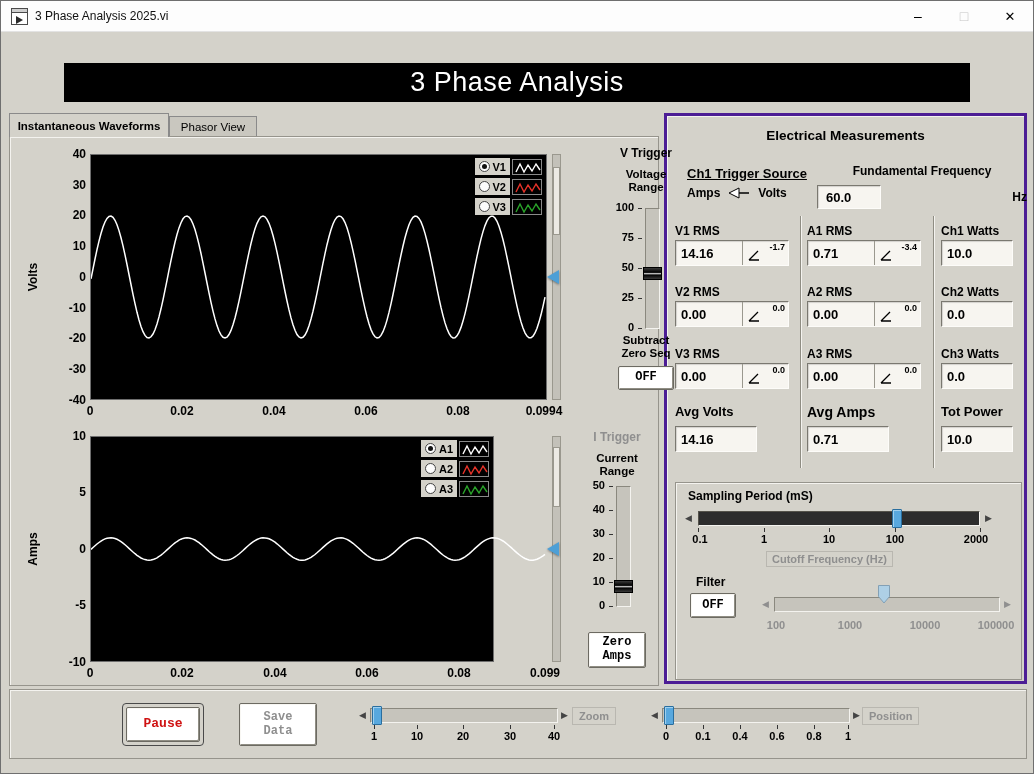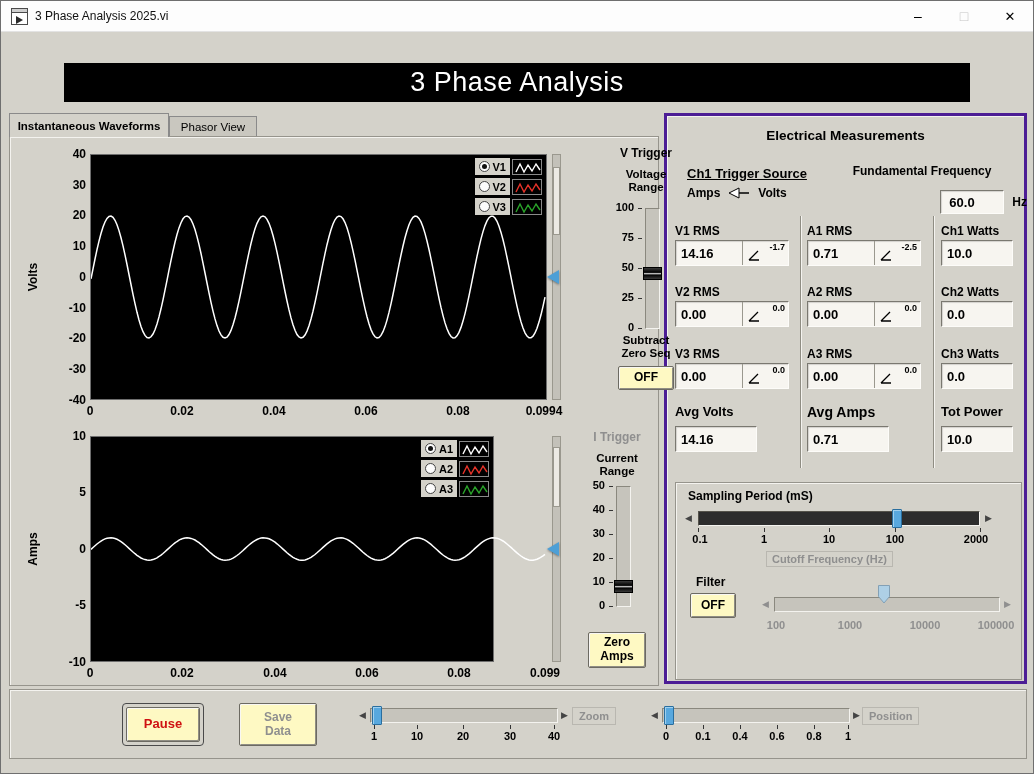--- a/index.html
+++ b/index.html
@@ -51,30 +51,30 @@
   .trig-arrow{position:absolute;width:0;height:0;border-top:7px solid transparent;border-bottom:7px solid transparent;border-right:12px solid #4d9fd6;filter:drop-shadow(0 1px 1px rgba(0,0,0,.4));z-index:3;}
 
   
   .trig-panel{position:absolute;}
   .tp-title{position:absolute;left:0;width:100%;text-align:center;font-weight:bold;font-size:12px;}
   .tp-sub{position:absolute;left:0;width:100%;text-align:center;font-weight:bold;font-size:11.5px;line-height:1.15;}
   .vgroove{position:absolute;width:15px;background:#c6c4bc;border:1px solid;border-color:#8a887e #f4f3ef #f4f3ef #8a887e;}
   .vhandle{position:absolute;width:19px;height:13px;background:linear-gradient(to bottom,#3a3a3a 0,#000 40%,#b9b9b9 48%,#b9b9b9 55%,#000 62%,#3a3a3a 100%);border:1px solid #000;}
   .vtick{position:absolute;width:4px;height:1px;background:#333;}
   .vscale{position:absolute;width:28px;text-align:right;font-weight:bold;font-size:11px;left:2px;}
-  .lv-btn{background:#fef9c3;border:1px solid #6c6a62;border-radius:2px;box-shadow:inset 1px 1px 0 #f8f7f3,inset -1px -1px 0 #908e84;font-weight:bold;font-size:12px;color:#000;display:flex;align-items:center;justify-content:center;text-align:center;line-height:1.15;font-family:Liberation Sans, sans-serif;cursor:default;}
+  .lv-btn{background:#ffffff;border:1px solid #6c6a62;border-radius:2px;box-shadow:inset 1px 1px 0 #f8f7f3,inset -1px -1px 0 #908e84;font-weight:bold;font-size:12px;color:#000;display:flex;align-items:center;justify-content:center;text-align:center;line-height:1.15;font-family:Liberation Mono, monospace;cursor:default;}
   .grayed{color:#8f8f8f !important;}
 
   
   .meas-panel{position:absolute;left:663px;top:112px;width:363px;height:571px;background:#d4d2ca;border:3px solid #4c1d95;box-shadow:inset 1px 1px 0 #f4f3ef;}
   .mp-title{position:absolute;left:0;top:12px;width:100%;text-align:center;font-weight:bold;font-size:13.5px;}
   .ts-label{font-size:13px;font-weight:bold;text-decoration:underline;}
   .ts-row{display:flex;align-items:center;gap:6px;margin-top:5px;font-weight:bold;font-size:12px;}
   .f-label{text-align:center;font-weight:bold;font-size:12px;}
-  .f-row{display:flex;align-items:center;justify-content:flex-end;gap:8px;margin-top:12px;}
+  .f-row{display:flex;align-items:center;justify-content:space-between;gap:8px;margin-top:7px;}
   .lv-display{background:#f7f5f0;border:1px solid;border-color:#7a7870 #fdfcf9 #fdfcf9 #7a7870;box-shadow:inset 1px 1px 1px rgba(0,0,0,.15);font-weight:bold;font-size:13px;display:flex;align-items:center;}
   .divider{position:absolute;width:2px;border-left:1px solid #8f8d83;border-right:1px solid #f4f3ef;}
   .col{position:absolute;}
   .m-label{position:absolute;font-weight:bold;font-size:12px;}
   .m-box{position:absolute;height:26px;background:#f7f5f0;border:1px solid;border-color:#7a7870 #fdfcf9 #fdfcf9 #7a7870;box-shadow:inset 1px 1px 1px rgba(0,0,0,.15);display:flex;align-items:center;}
   .m-val{flex:1;font-weight:bold;font-size:13px;padding-left:5px;}
   .m-ang{position:relative;width:46px;height:24px;border-left:1px solid #9a988e;}
   .m-ang svg{position:absolute;left:4px;bottom:3px;}
   .ang-num{position:absolute;top:1px;right:3px;font-size:9px;font-weight:bold;}
   .avg-label{position:absolute;font-weight:bold;font-size:13px;}
@@ -348,21 +348,21 @@
     </div>
 
     <div class="col" style="left:140px;top:100px;width:122px;height:260px;">
       <div class="m-label" style="top:8px;">A1 RMS</div>
       <div class="m-box" style="top:24px;left:0;width:114px;">
         <span class="m-val">0.71</span>
         <span class="m-ang">
             <svg width="13" height="13">
               <path d="M2,11 L11,2 M2,11 L12,11" stroke="#000" stroke-width="1.3" fill="none"></path>
             </svg>
-            <span class="ang-num">-2.5</span>
+            <span class="ang-num">-3.4</span>
           </span>
       </div>
       <div class="m-label" style="top:69px;">A2 RMS</div>
       <div class="m-box" style="top:85px;left:0;width:114px;">
         <span class="m-val">0.00</span>
         <span class="m-ang">
             <svg width="13" height="13">
               <path d="M2,11 L11,2 M2,11 L12,11" stroke="#000" stroke-width="1.3" fill="none"></path>
             </svg>
             <span class="ang-num">0.0</span>

